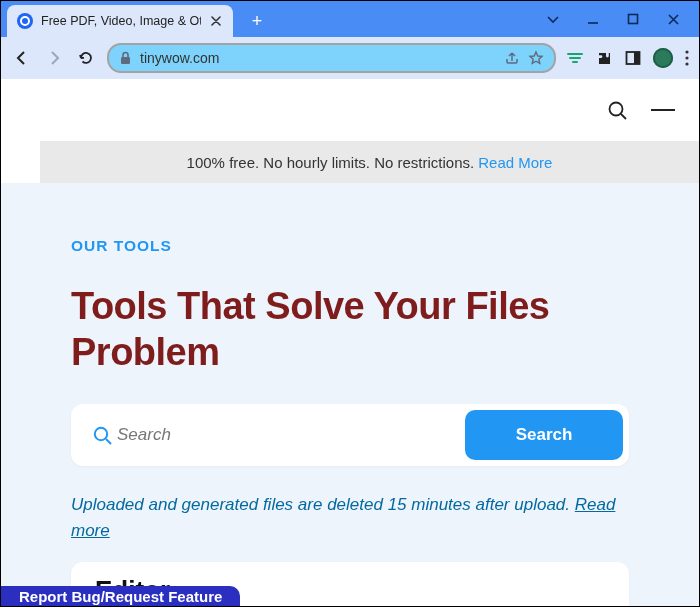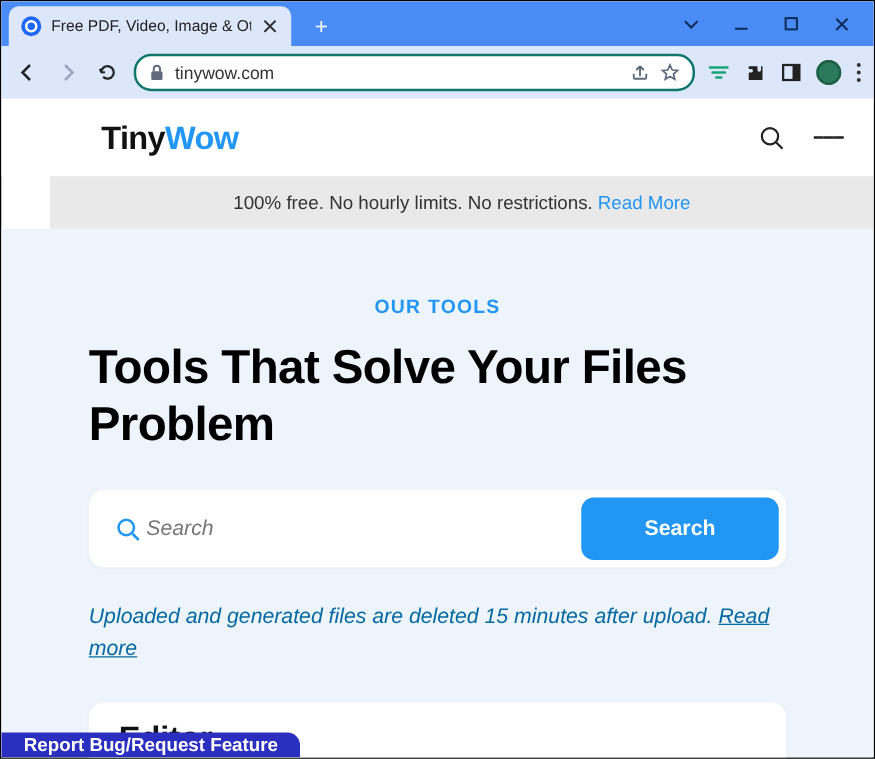--- a/index.html
+++ b/index.html
@@ -40,22 +40,22 @@
   }
   .win-controls span { display:inline-flex; width:16px; height:16px; align-items:center; justify-content:center; }
 
   .toolbar {
     height: 42px; background: #dde7fb;
     display: flex; align-items: center; padding: 0 10px; gap: 10px;
   }
   .nav-btn { width: 22px; height: 22px; display:flex; align-items:center; justify-content:center; color:#333; }
   .nav-btn.disabled { color: #9aa6bd; }
   .address-wrap {
-    flex: 1; height: 30px; background: #ffffff;
-    border: 2px solid #0f766e; border-radius: 14px;
+    flex: 1; height: 30px; background: #7dd3fc;
+    border: 2px solid #a3a3a3; border-radius: 14px;
     display: flex; align-items: center; padding: 0 10px; gap: 8px;
     color: #333; font-size: 14px;
   }
   .address-wrap .lock { color: #5f6a7d; }
   .address-wrap .url { flex:1; }
   .addr-icon { color:#5f6a7d; }
   .chrome-icons { display:flex; align-items:center; gap: 12px; color:#222; }
   .avatar-ext { width:20px; height:20px; border-radius:50%; background:#2b7a5b; box-shadow: inset 0 0 0 2px #1f5f46; }
 
   
@@ -74,22 +74,22 @@
   .banner {
     height: 42px; background: #e9e9e9; display:flex; align-items:center; justify-content:center;
     font-size: 15px; color:#333;margin-left:39px;
   }
   .banner .link { color:#2196f3; margin-left:4px; }
 
   .main {
     background: #eef4fb; padding: 54px 70px 0 70px; height: calc(100% - 104px);
     position: relative;
   }
-  .eyebrow { color:#2196f3; font-weight:800; letter-spacing:1px; font-size:15.5px; margin-bottom:16px;text-align:center; }
-  .headline { font-size: 38px; font-weight: 900; color:#000000; line-height:1.22; letter-spacing:-0.5px; margin-bottom:28px; }
+  .eyebrow { color:#2196f3; font-weight:800; letter-spacing:1px; font-size:15.5px; margin-bottom:28px; }
+  .headline { font-size: 38px; font-weight: 900; color:#7f1d1d; line-height:1.22; letter-spacing:-0.5px; margin-bottom:28px; }
 
   .searchbox {
     background:#fff; border-radius:12px; height:62px;
     display:flex; align-items:center; padding:6px 6px 6px 20px; gap:4px;
     box-shadow: 0 1px 3px rgba(0,0,0,0.04);
   }
   .searchbox .sicon { color:#2196f3; }
   .searchbox input {
     flex:1; border:none; outline:none; font-size:17px; color:#333;
     font-style: italic; background: transparent;
@@ -218,23 +218,20 @@
           <circle cx="2" cy="8" r="1.6" fill="#333"></circle>
           <circle cx="2" cy="14" r="1.6" fill="#333"></circle>
         </svg>
     </span>
   </div>
 </div>
 
 <div class="page">
 
   <div class="topbar">
-    <div class="logo">
-      <span class="tiny">Tiny</span><span class="wow">Wow</span>
-    </div>
     <div class="top-actions">
       <span class="icon-btn">
         <svg width="22" height="22" viewBox="0 0 22 22">
             <circle cx="10" cy="10" r="6.5" fill="none" stroke="#222" stroke-width="1.8"></circle>
             <path d="M15 15 L20 20" stroke="#222" stroke-width="1.8"></path>
           </svg>
       </span>
       <span class="icon-btn hamburger">
         <div></div>
           <div></div>

